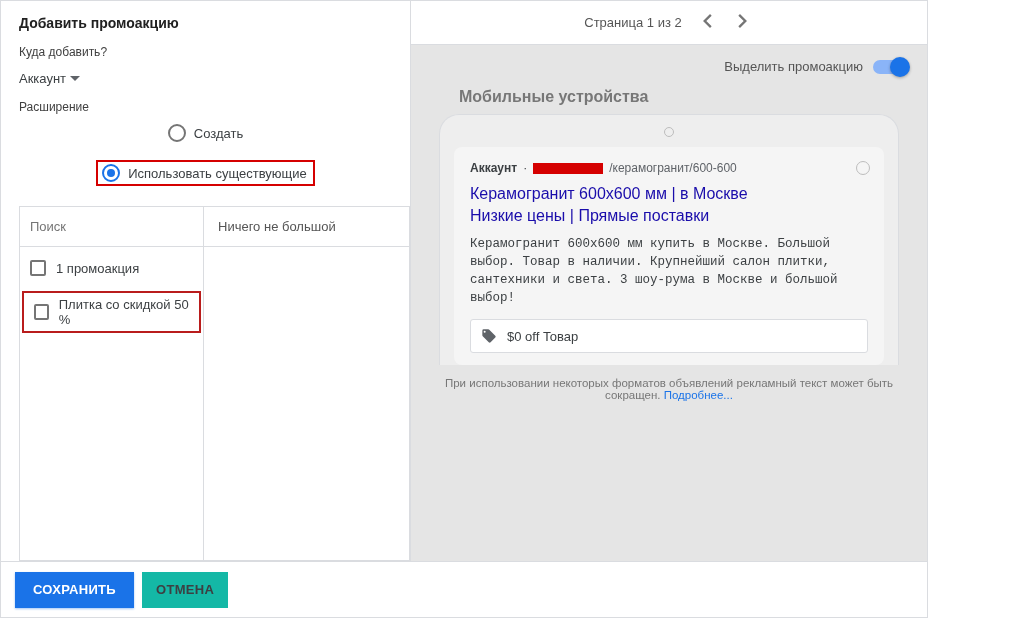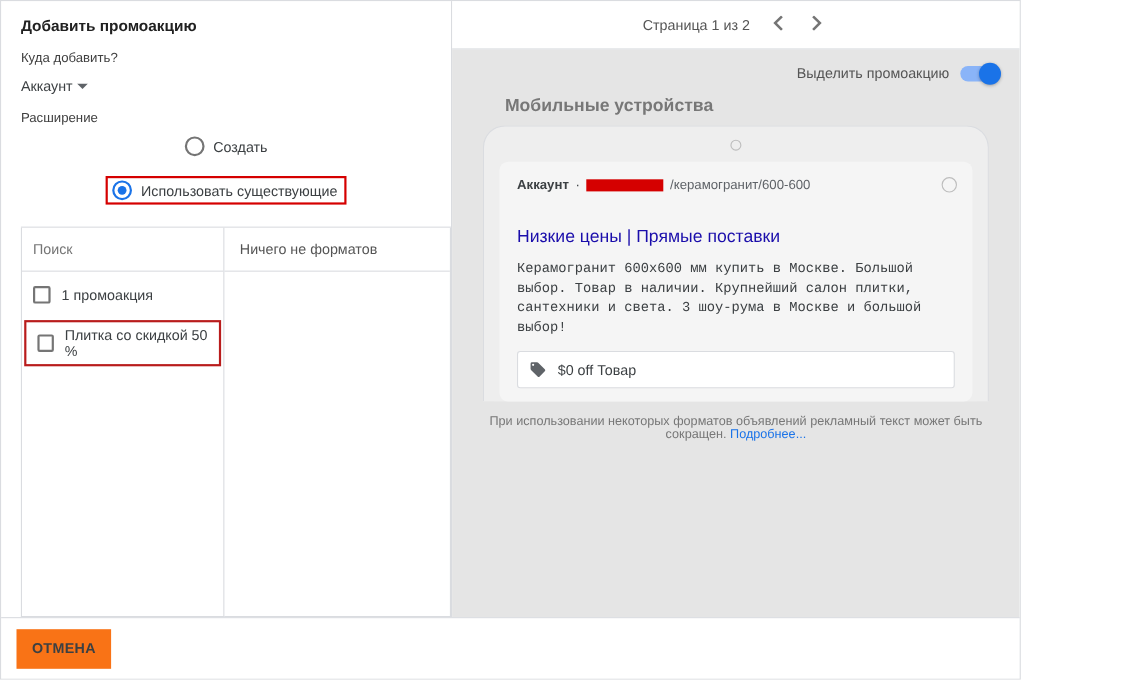--- a/index.html
+++ b/index.html
@@ -46,21 +46,21 @@
   .info-dot { position: absolute; right: 14px; top: 14px; width: 14px; height: 14px; border: 1px solid #bdbdbd; border-radius: 50%; }
   .headline { color: #1a0dab; font-size: 16px; line-height: 22px; margin-top: 8px; cursor: pointer; }
   .desc { font-size: 12.5px; color: #3c4043; margin-top: 8px; line-height: 18px; text-align: left; font-family: Liberation Mono, monospace; }
   .promo-chip { background: #fff; border: 1px solid #dadce0; border-radius: 3px; margin-top: 12px; padding: 8px 10px; display: flex; align-items: center; gap: 10px; font-size: 13px; color: #3c4043; }
   .tag-icon { width: 16px; height: 16px; }
   .caption { text-align: center; font-size: 11.5px; color: #777; margin: 12px 20px 0 20px; }
   .caption a { color: #1a73e8; text-decoration: none; cursor: pointer; }
   
   .footer { height: 56px; border-top: 1px solid #dadce0; display: flex; align-items: center; gap: 8px; padding: 0 14px; }
   .btn-save { background: #1a73e8; color: #fff; border: none; height: 36px; padding: 0 18px; font-size: 13px; font-weight: bold; letter-spacing: .3px; cursor: pointer; box-shadow: 0 1px 2px rgba(26,115,232,.4); }
-  .btn-cancel { background: #f97316; color: #3c4043; border: none; height: 36px; padding: 0 14px; font-size: 13px; font-weight: bold; letter-spacing: .3px; cursor: pointer; }
+  .btn-cancel { background: #14b8a6; color: #3c4043; border: none; height: 36px; padding: 0 14px; font-size: 13px; font-weight: bold; letter-spacing: .3px; cursor: pointer; }
 </style>
 </head>
 <body>
 
 <div class="wrapper">
   <div class="topzone">
 
     <div class="left">
       <div class="pad">
         <div class="title">Добавить промоакцию</div>
@@ -95,21 +95,21 @@
           <div class="item">
             <span class="chk"></span>
             <span>1 промоакция</span>
           </div>
           <div class="item hl">
             <span class="chk"></span>
             <span>Плитка со скидкой 50 %</span>
           </div>
         </div>
         <div class="tcol right-col">
-          <div class="none-cell">Ничего не форматов</div>
+          <div class="none-cell">Ничего не большой</div>
         </div>
       </div>
     </div>
 
     <div class="right">
       <div class="pager">
         <span>Страница 1 из 2</span>
         <span class="arrow">
           <svg width="10" height="14" viewBox="0 0 8 12" fill="#757575">
               <path d="M8 1.41L6.59 0 .59 6l6 6L8 10.59 3.41 6z"></path>
@@ -131,36 +131,37 @@
         <div class="speaker"></div>
         <div class="adcard">
           <span class="info-dot"></span>
           <div class="adlabel-row">
             <span class="adlabel">Аккаунт</span>
             <span>·</span>
             <span class="redbar"></span>
             <span class="adurl">/керамогранит/600-600</span>
           </div>
           <div class="headline">
-            <br>
+            <span>Керамогранит 600х600 мм | в Москве</span><br>
             <span>Низкие цены | Прямые поставки</span>
           </div>
           <div class="desc">Керамогранит 600х600 мм купить в Москве. Большой выбор. Товар в наличии. Крупнейший салон плитки, сантехники и света. 3 шоу-рума в Москве и большой выбор!</div>
           <div class="promo-chip">
             <svg class="tag-icon" viewBox="0 0 24 24" fill="#5f6368">
                 <path d="M21.41 11.58l-9-9A2 2 0 0011 2H4a2 2 0 00-2 2v7c0 .53.21 1.04.59 1.41l9 9a2 2 0 002.83 0l7-7a2 2 0 000-2.83zM5.5 7A1.5 1.5 0 117 5.5 1.5 1.5 0 015.5 7z"></path>
               </svg>
             <span>$0 off Товар</span>
           </div>
         </div>
       </div>
 
       <div class="caption">
         <span>При использовании некоторых форматов объявлений рекламный текст может быть сокращен. </span><a>Подробнее...</a>
       </div>
     </div>
 
   </div>
 
   <div class="footer">
+    <button class="btn-save">СОХРАНИТЬ</button>
     <button class="btn-cancel">ОТМЕНА</button>
   </div>
 </div>
 
 </body></html>

